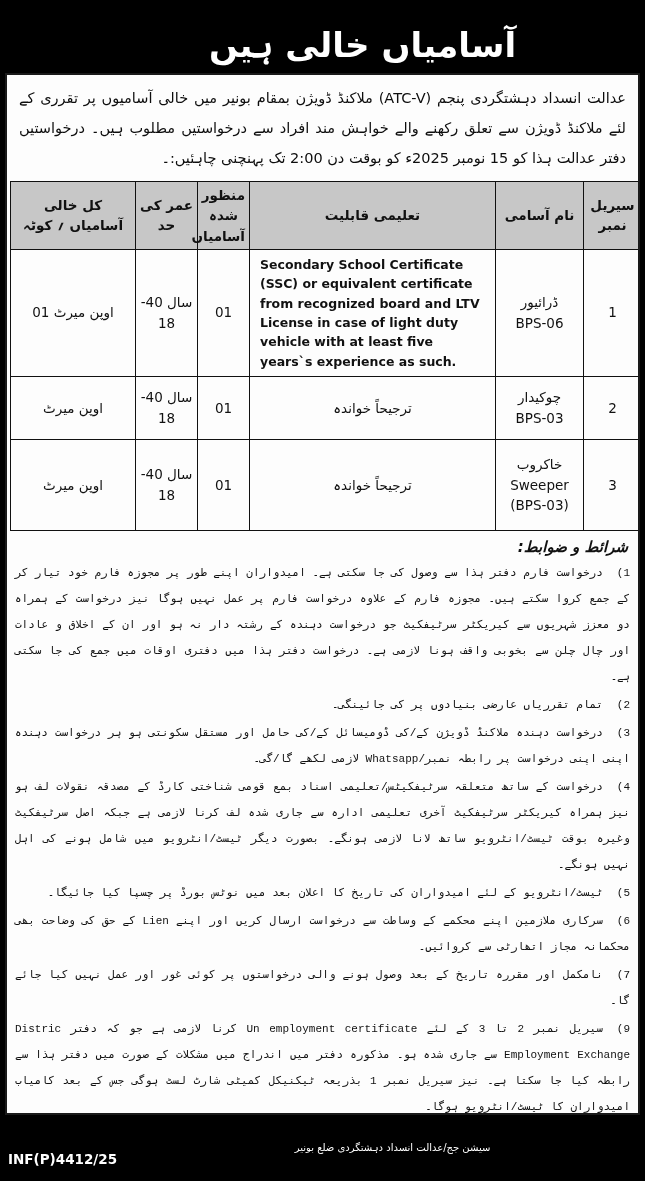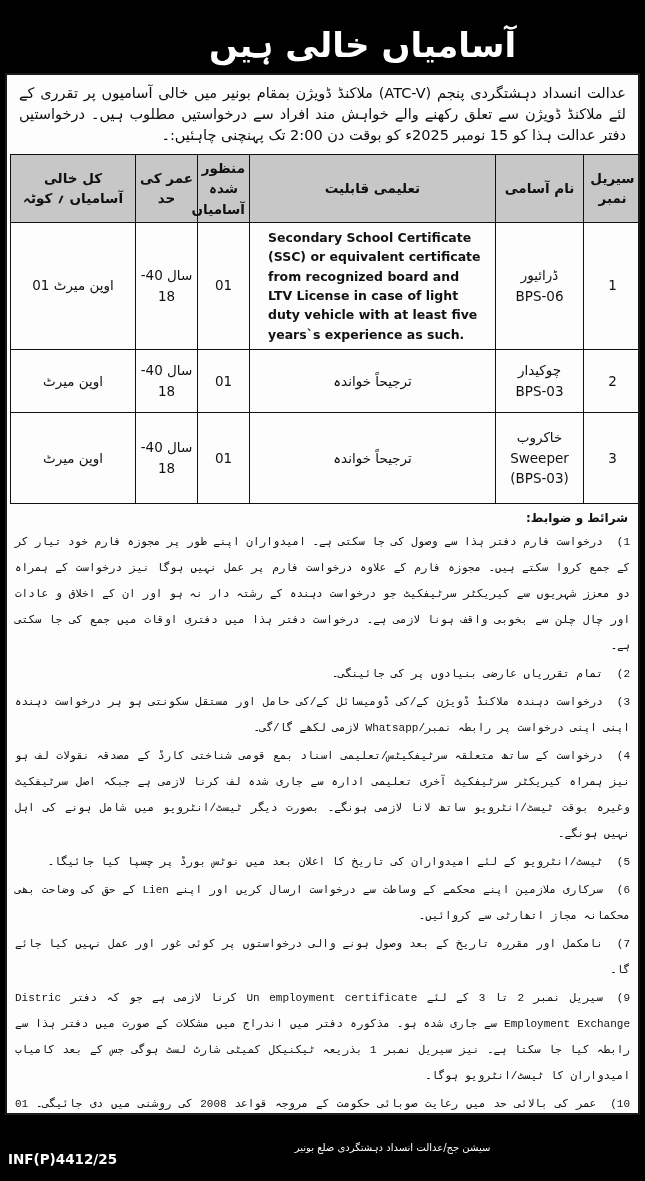--- a/index.html
+++ b/index.html
@@ -30,21 +30,21 @@
     background:#fdfdfd;
     margin:0 5px;
     border:2px solid #1a1a1a;
     overflow:hidden;
     box-sizing:border-box;
   }
   .intro{
     direction:rtl;
     text-align:justify;
     font-size:14.5px;
-    line-height:21px;
+    line-height:30px;
     margin:0;
     padding:8px 12px 6px 12px;
     color:#0d0d0d;
   }
   
   table.vac{
     direction:rtl;
     border-collapse:collapse;
     width:631px;
     margin:2px 3px 0 3px;
@@ -66,32 +66,32 @@
   table.vac td{font-size:13.5px;line-height:1.55;}
   td.serial{font-size:15px;}
   .post-line{display:block;font-size:13.5px;}
   .qual-en{
     direction:ltr;
     text-align:left;
     font-weight:bold;
     font-size:12.5px;
     line-height:1.55;
     padding:2px 6px;
-    margin-left:8px;
   }
   .row-tall td{height:84px;}
   .row-mid td{height:56px;}
   
   .terms-heading{
     direction:rtl;
-    font-size:12px;
+    font-size:15px;
     font-weight:bold;
     text-align:right;
     padding:7px 10px 2px 10px;
     margin:0;
+    font-style:italic;
   }
   .terms{padding:2px 8px 0 8px;}
   .term{
     direction:rtl;
     text-align:justify;
     font-size:11px;
     line-height:26px;
     margin:0 0 2px 0;
     font-family:Liberation Mono, monospace;
   }

